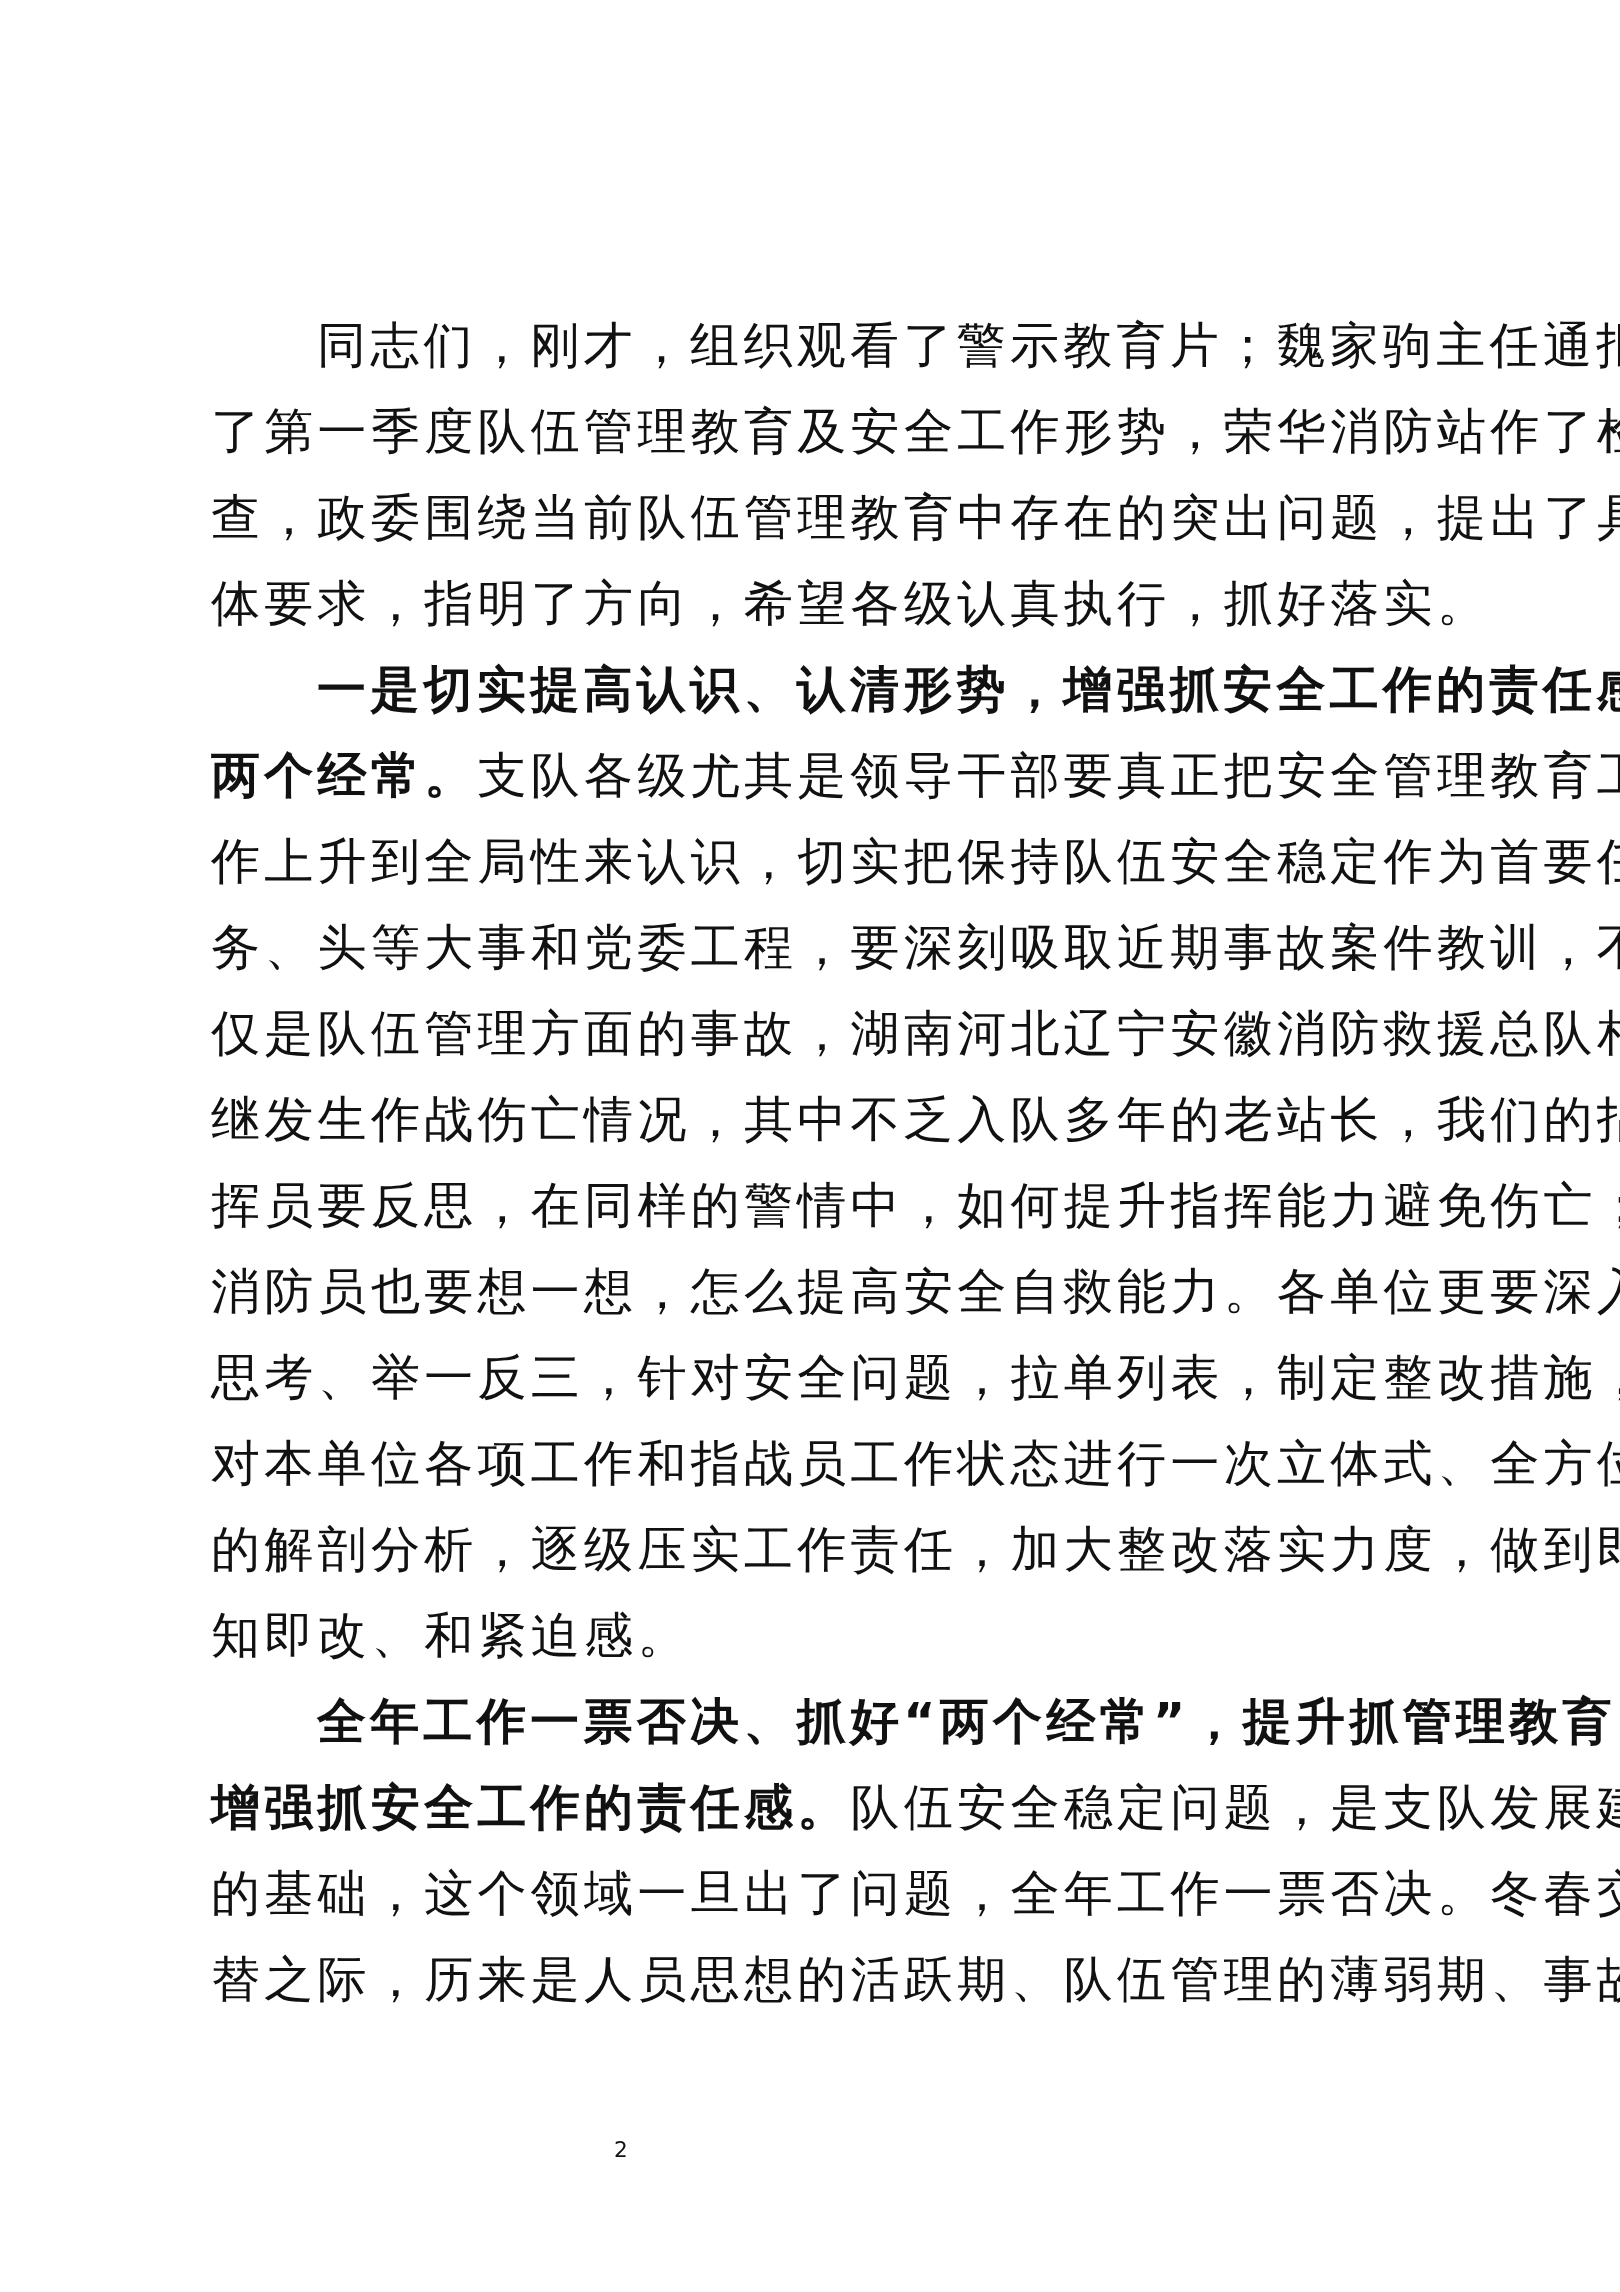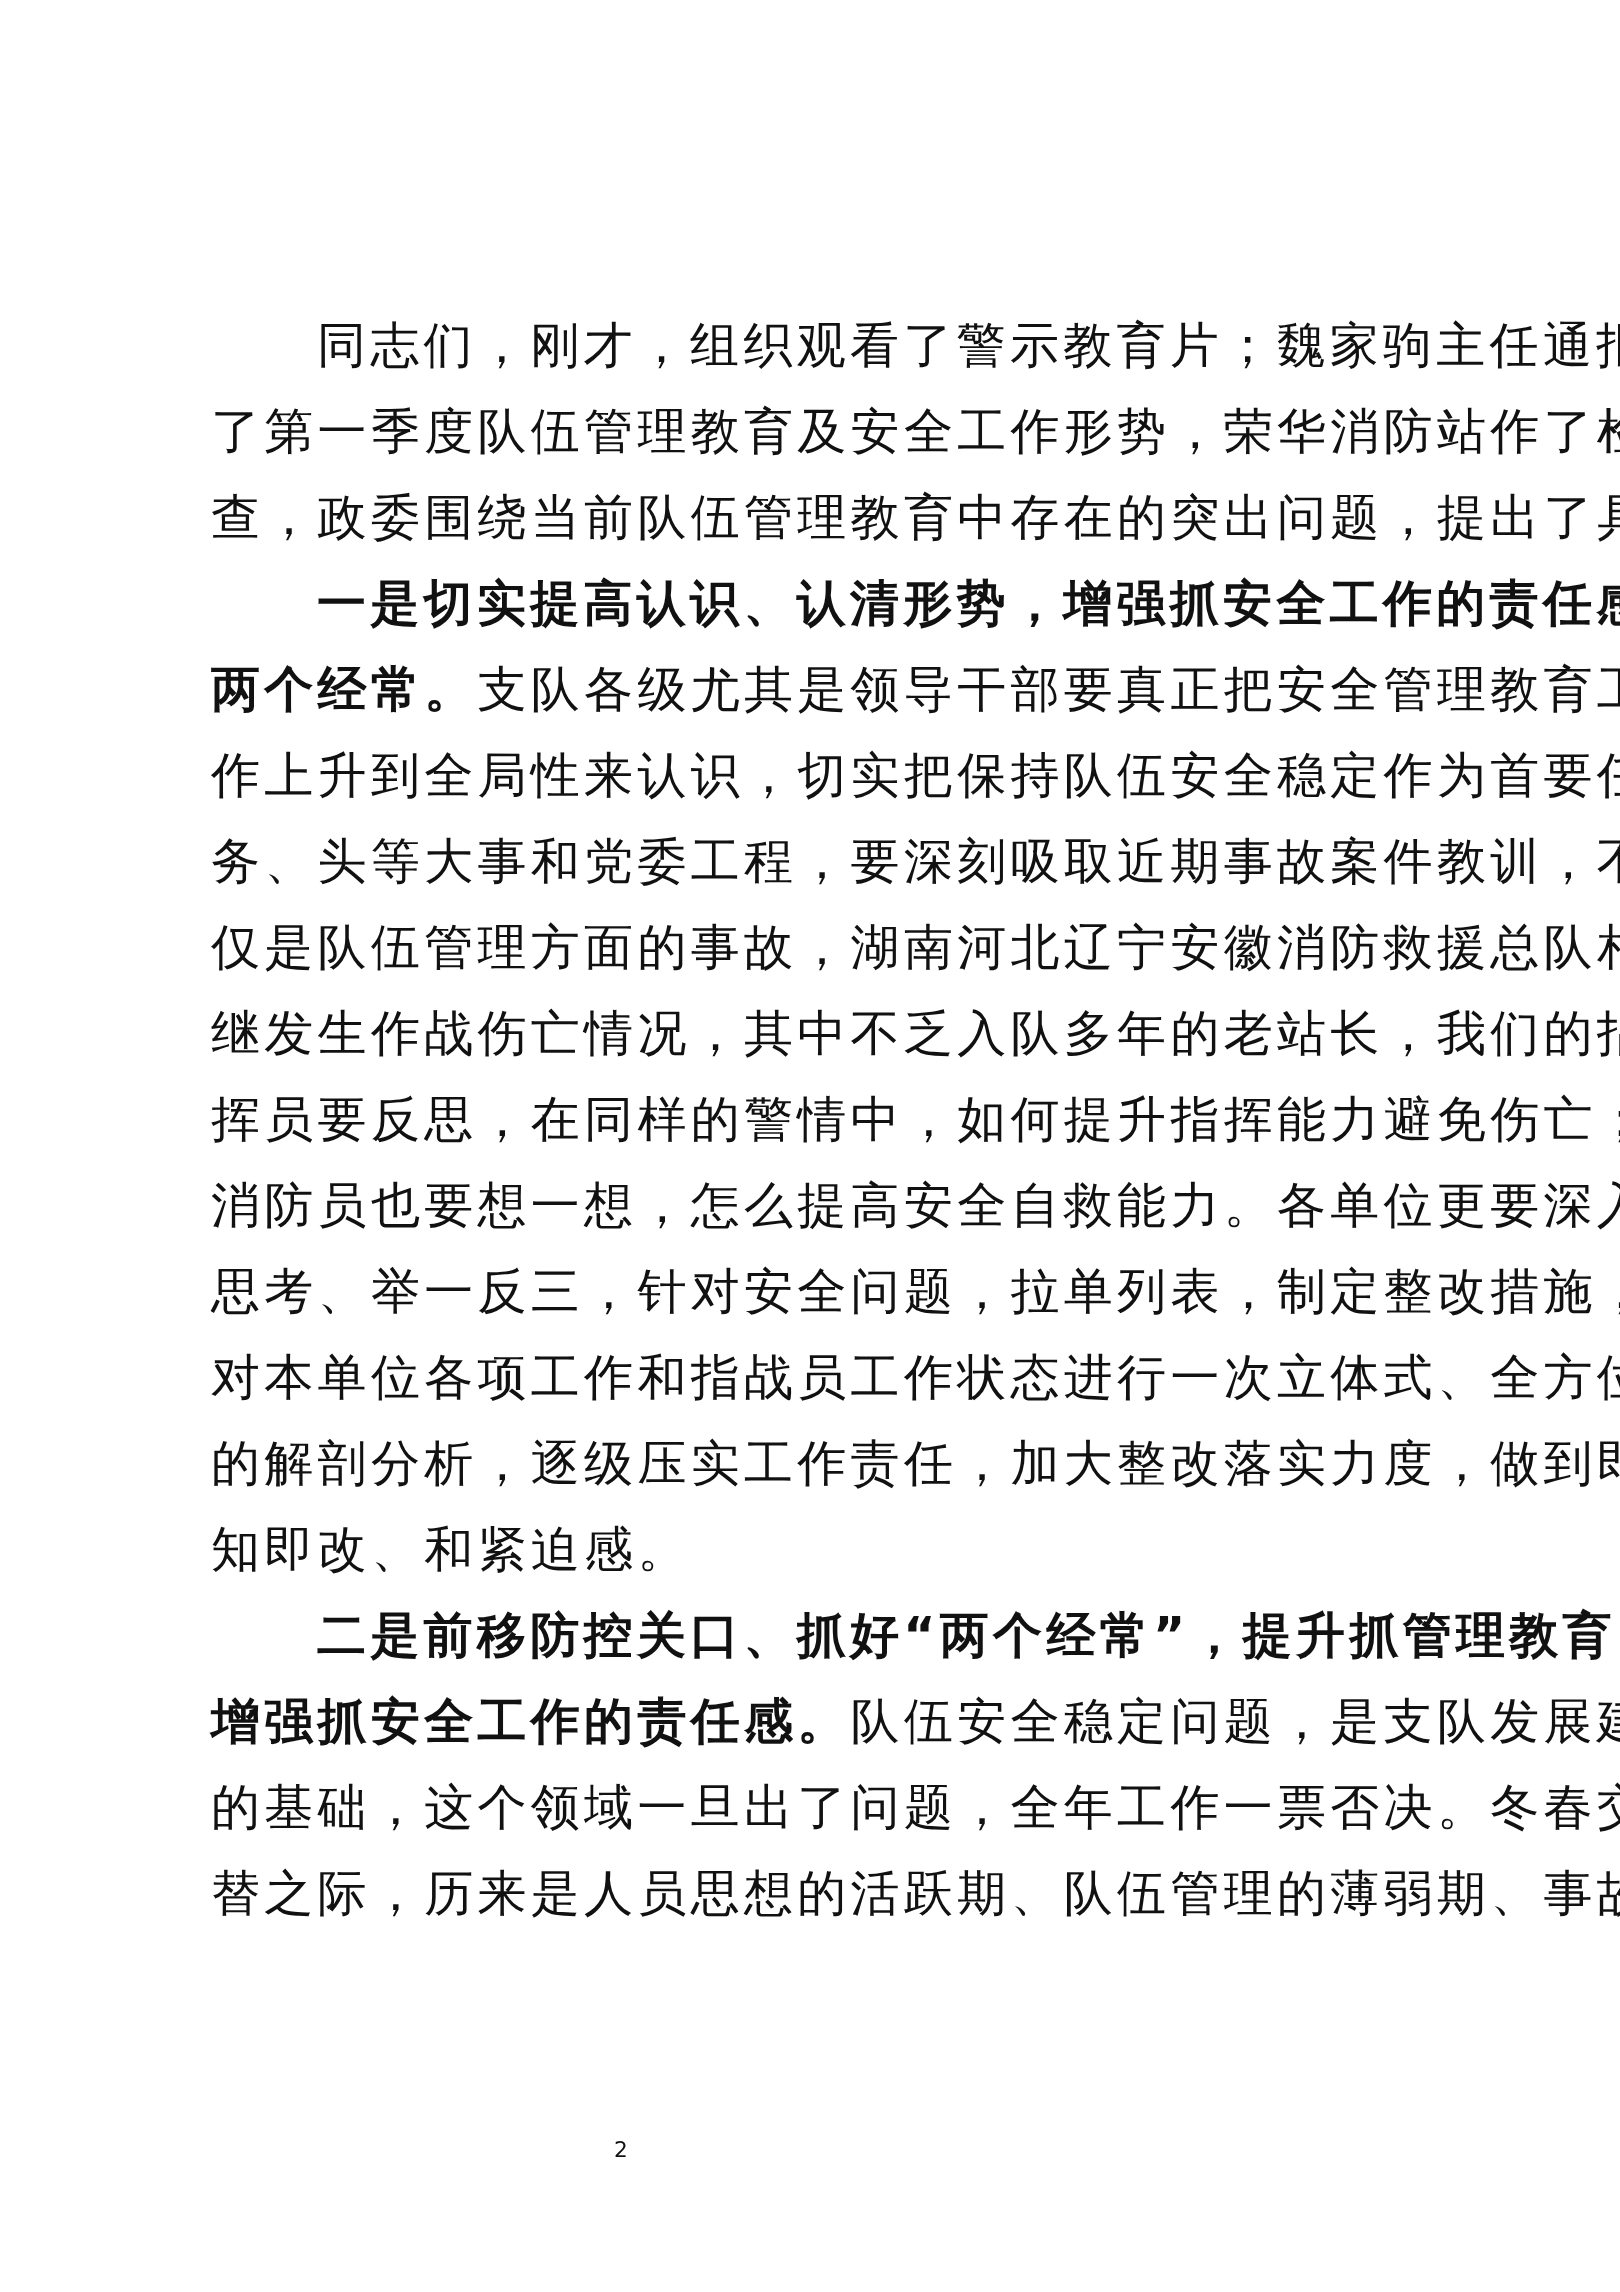--- a/index.html
+++ b/index.html
@@ -37,40 +37,41 @@
 </head>
 <body>
 
 <div class="page">
   <div class="body-text">
 
     <div>
       <span class="line indent">同志们，刚才，组织观看了警示教育片；魏家驹主任通报</span>
       <span class="line">了第一季度队伍管理教育及安全工作形势，荣华消防站作了检</span>
       <span class="line">查，政委围绕当前队伍管理教育中存在的突出问题，提出了具</span>
+      <span class="line">体要求，指明了方向，希望各级认真执行，抓好落实。</span>
     </div>
 
 
     <div>
       <span class="line indent bold">一是切实提高认识、认清形势，增强抓安全工作的责任感</span>
       <span class="line"><span class="bold">两个经常。</span><span>支队各级尤其是领导干部要真正把安全管理教育工</span></span>
       <span class="line">作上升到全局性来认识，切实把保持队伍安全稳定作为首要任</span>
       <span class="line">务、头等大事和党委工程，要深刻吸取近期事故案件教训，不</span>
       <span class="line">仅是队伍管理方面的事故，湖南河北辽宁安徽消防救援总队相</span>
       <span class="line">继发生作战伤亡情况，其中不乏入队多年的老站长，我们的指</span>
       <span class="line">挥员要反思，在同样的警情中，如何提升指挥能力避免伤亡；</span>
       <span class="line">消防员也要想一想，怎么提高安全自救能力。各单位更要深入</span>
       <span class="line">思考、举一反三，针对安全问题，拉单列表，制定整改措施，</span>
       <span class="line">对本单位各项工作和指战员工作状态进行一次立体式、全方位</span>
       <span class="line">的解剖分析，逐级压实工作责任，加大整改落实力度，做到即</span>
       <span class="line">知即改、和紧迫感。</span>
     </div>
 
     <div>
-      <span class="line indent bold">二是前移防控关口、抓好“两个经常”，提升抓管理教育</span>
+      <span class="line indent bold">全年工作一票否决、抓好“两个经常”，提升抓管理教育</span>
       <span class="line"><span class="bold">增强抓安全工作的责任感。</span><span>队伍安全稳定问题，是支队发展建设</span></span>
       <span class="line">的基础，这个领域一旦出了问题，全年工作一票否决。冬春交</span>
       <span class="line">替之际，历来是人员思想的活跃期、队伍管理的薄弱期、事故</span>
     </div>
 
   </div>
 
   <div class="page-number">2</div>
 </div>
 

